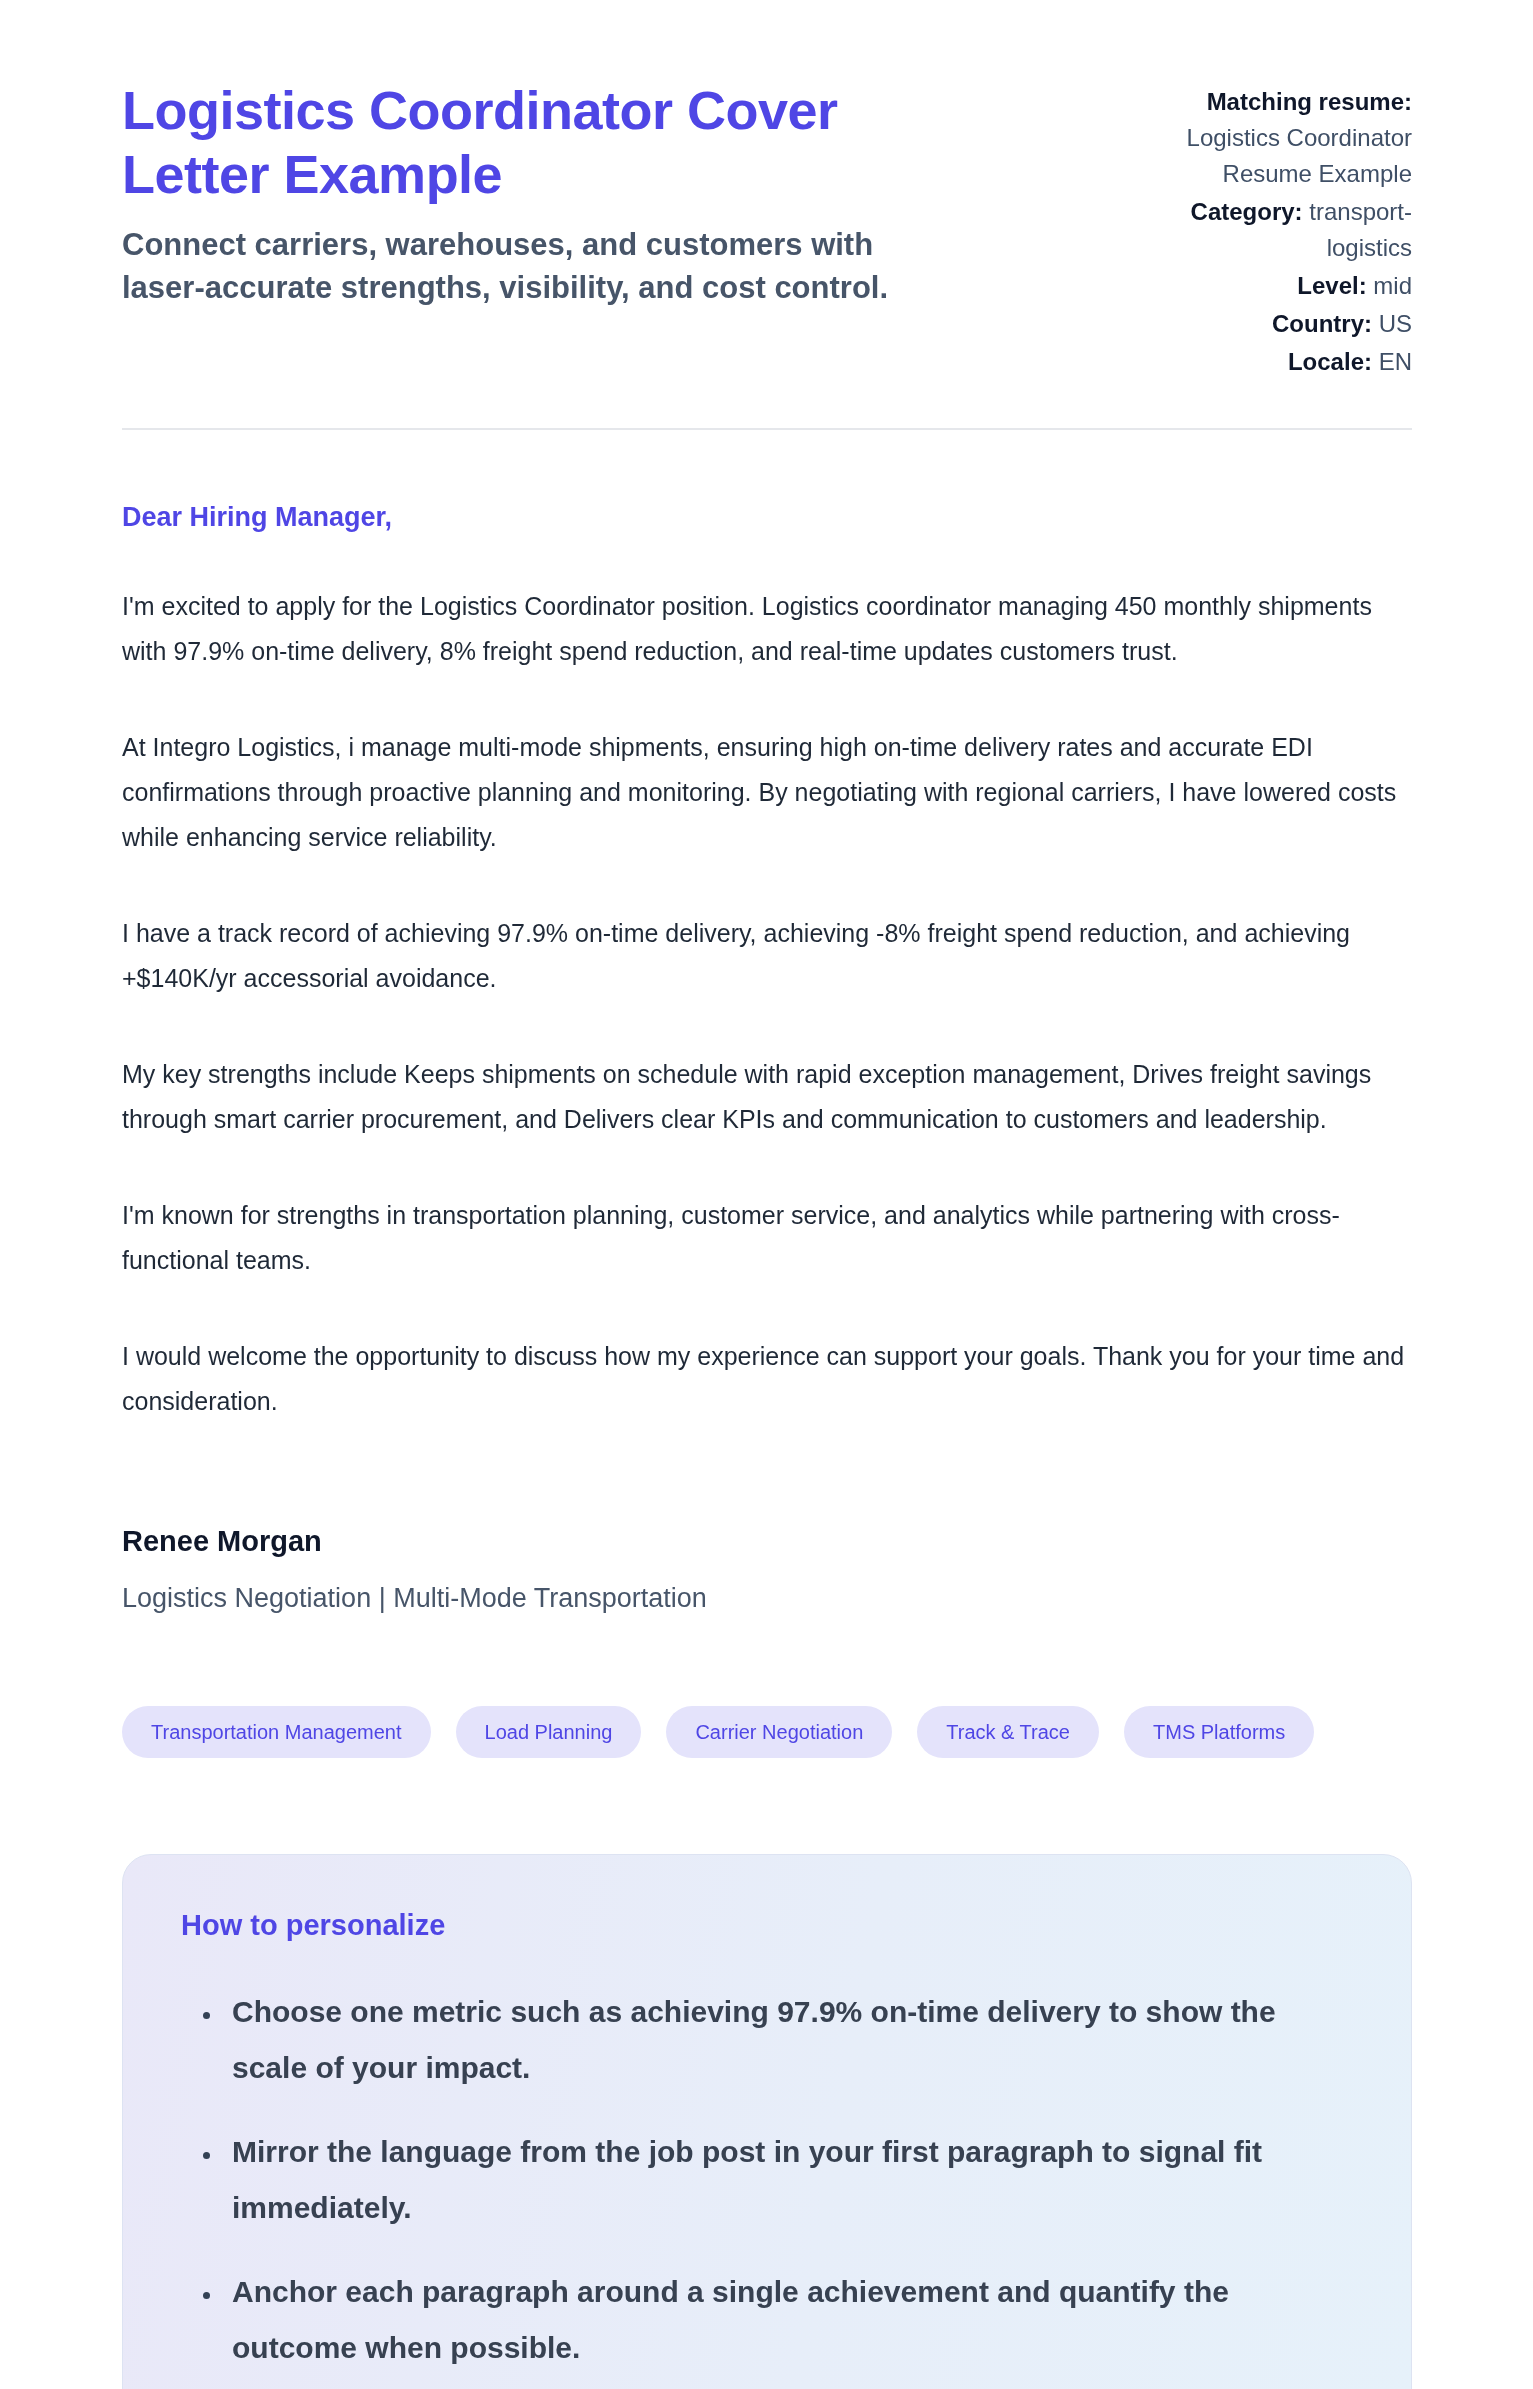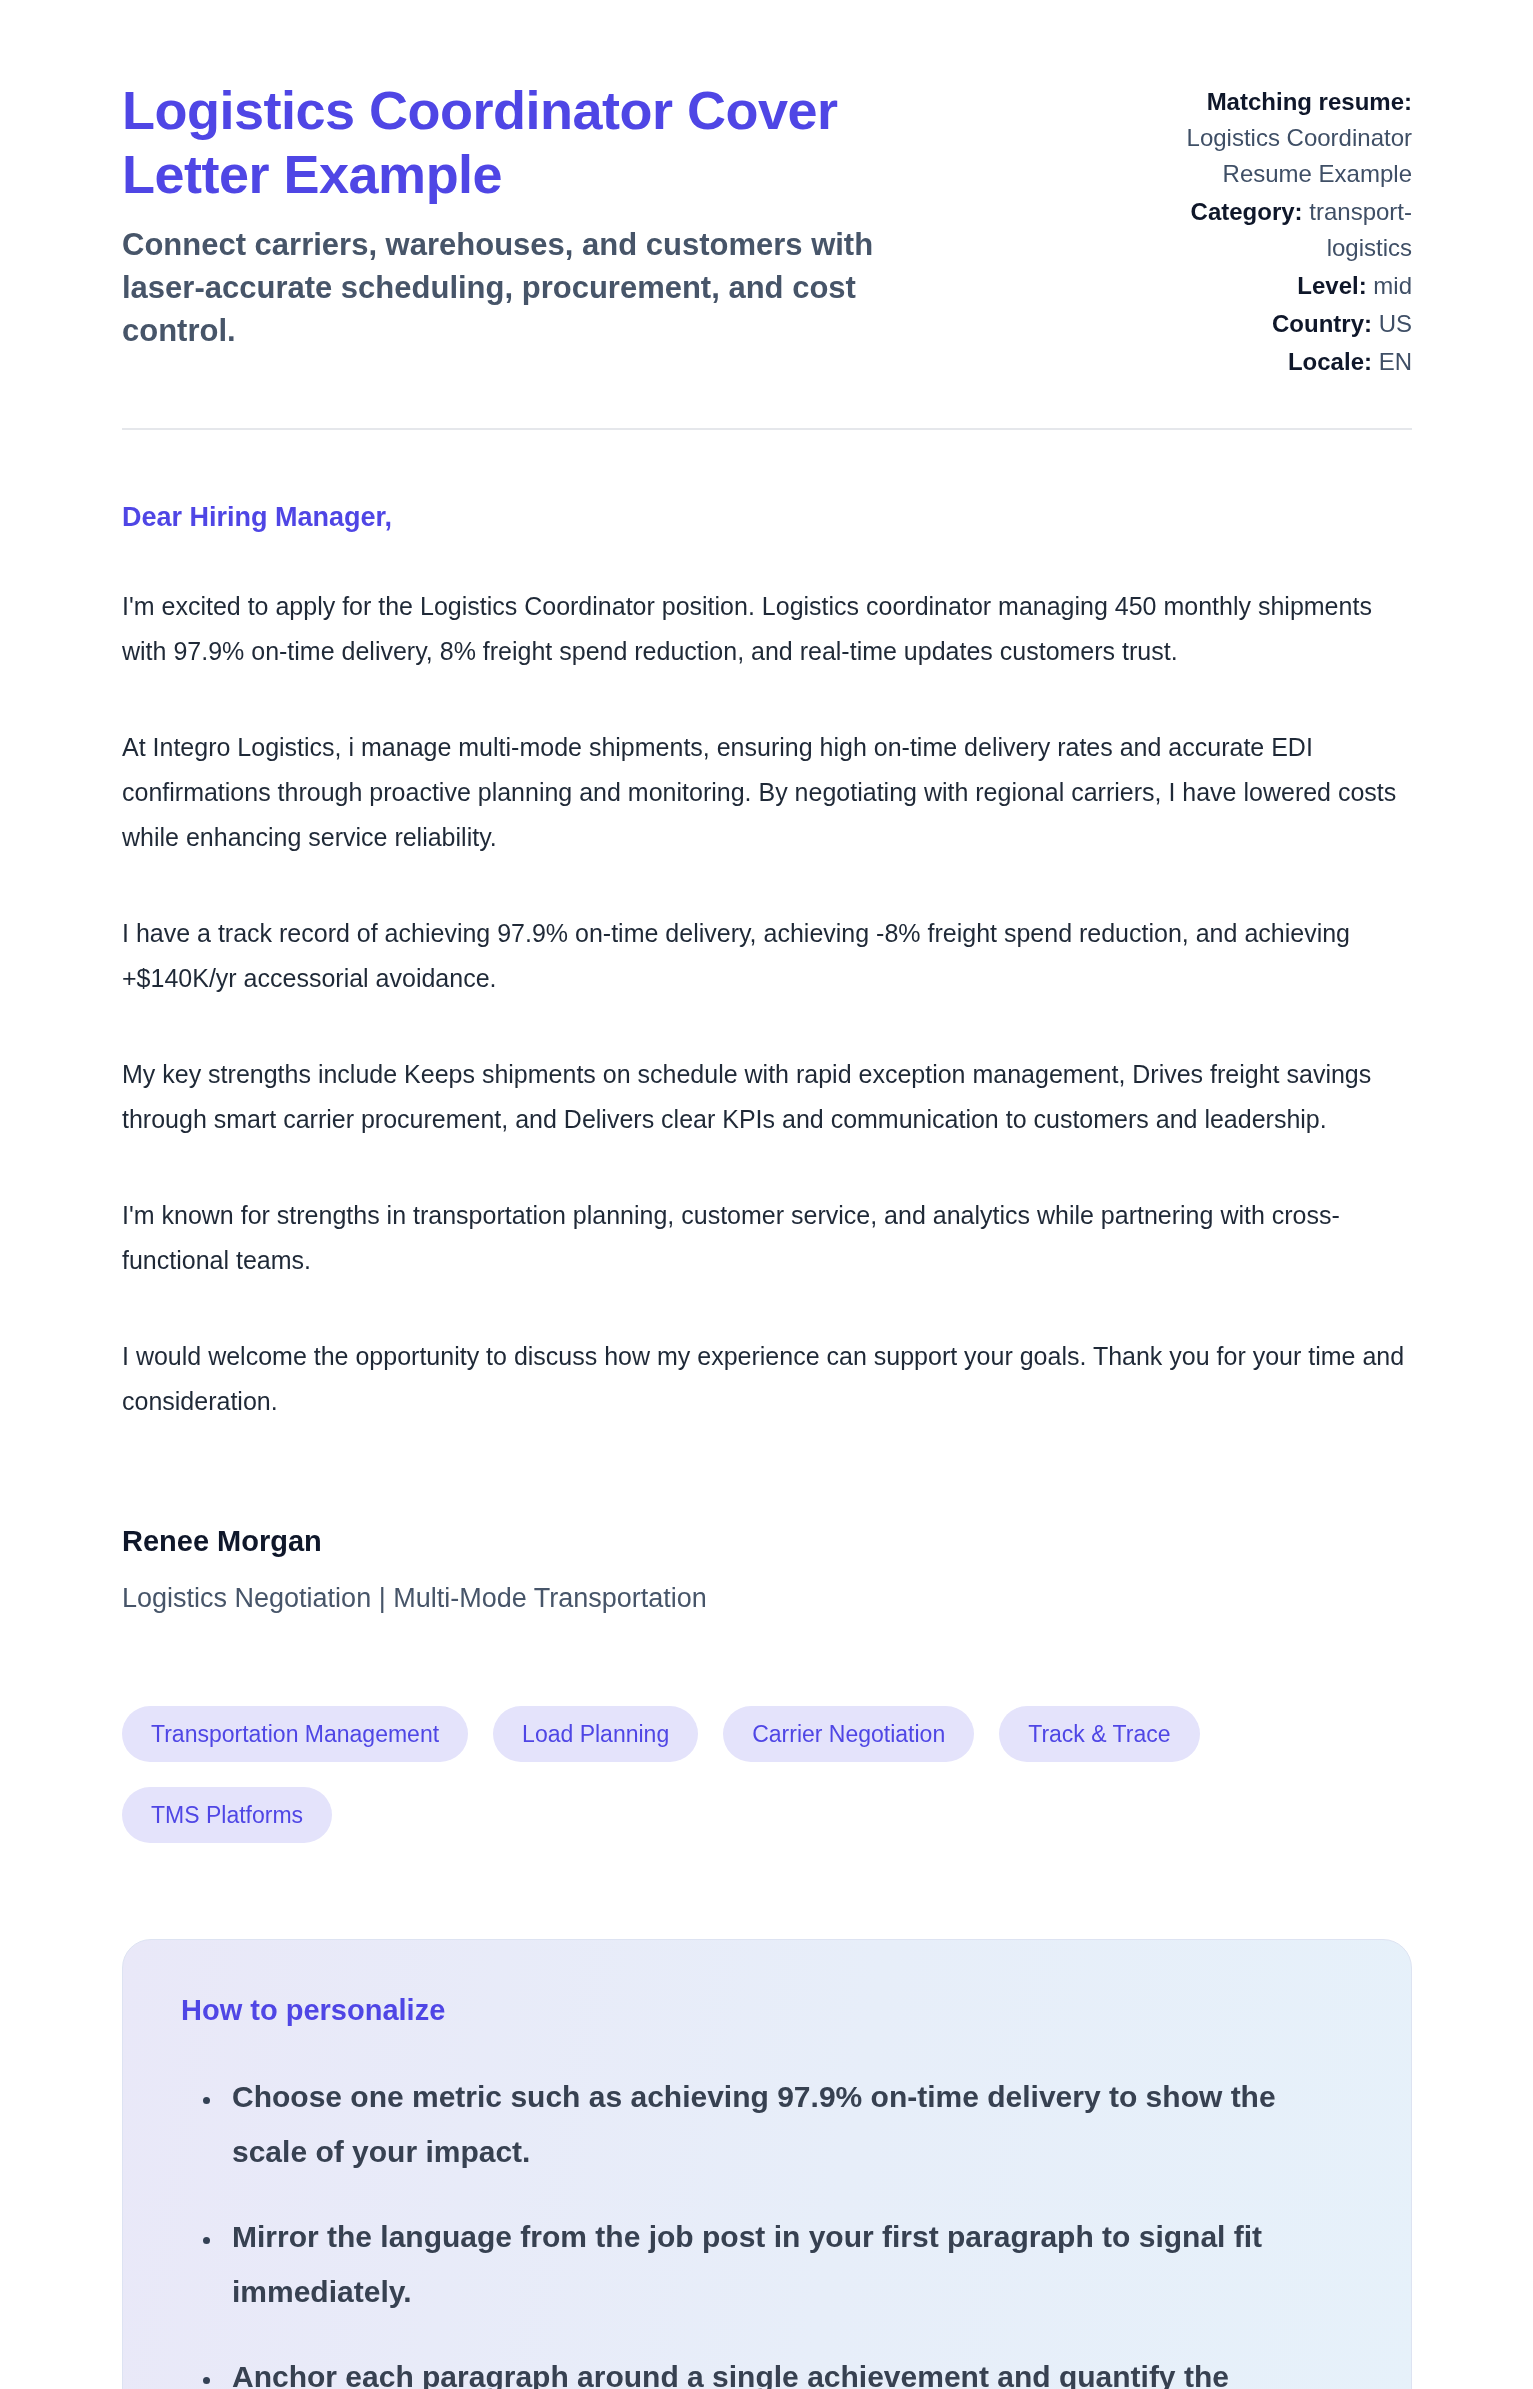--- a/index.html
+++ b/index.html
@@ -93,21 +93,21 @@
     margin-top: 92px;
     display: flex;
     flex-wrap: wrap;
     gap: 25px;
   }
   .tag-pill {
     display: inline-flex;
     align-items: center;
     background: #e4e3fb;
     color: #4f46e5;
-    font-size: 23px;
+    font-size: 20px;
     font-weight: 400;
     padding: 14.4px 29px;
     border-radius: 901px;
     white-space: nowrap;
   }
 
   
   .tips-card {
     margin-top: 96px;
     margin-bottom: 90px;
@@ -140,21 +140,21 @@
 </style>
 </head>
 <body>
 
 <div class="page">
   <div class="container">
 
     <div class="header">
       <div class="header-left">
         <h1 class="page-title">Logistics Coordinator Cover Letter Example</h1>
-        <div class="page-subtitle">Connect carriers, warehouses, and customers with laser-accurate scheduling, procurement, and cost control.</div>
+        <div class="page-subtitle">Connect carriers, warehouses, and customers with laser-accurate strengths, visibility, and cost control.</div>
       </div>
       <div class="header-meta">
 
           <div class="meta-item"><span class="meta-label">Matching resume:</span><span class="meta-value"> Logistics Coordinator Resume Example</span></div>
 
           <div class="meta-item"><span class="meta-label">Category:</span><span class="meta-value"> transport-logistics</span></div>
 
           <div class="meta-item"><span class="meta-label">Level:</span><span class="meta-value"> mid</span></div>
 
           <div class="meta-item"><span class="meta-label">Country:</span><span class="meta-value"> US</span></div>

